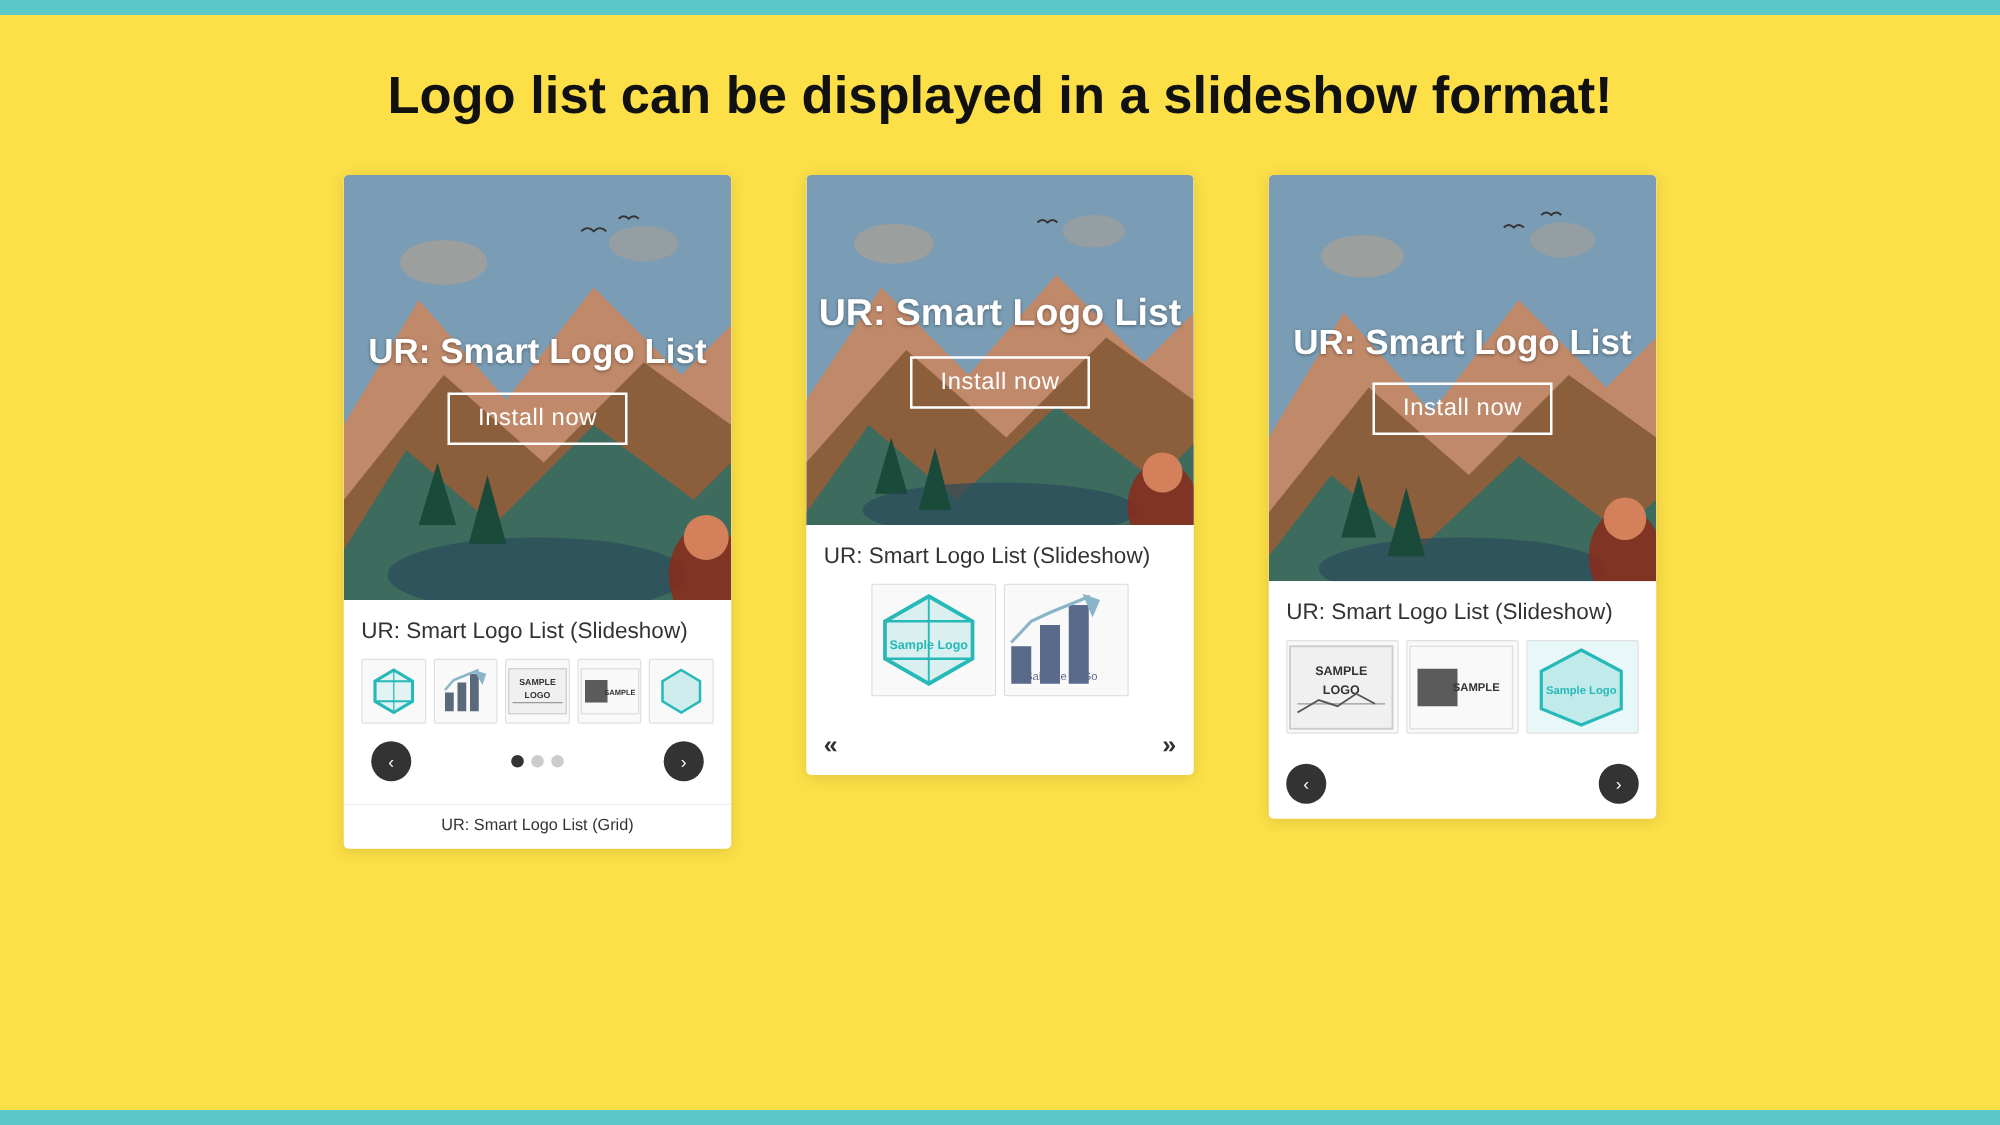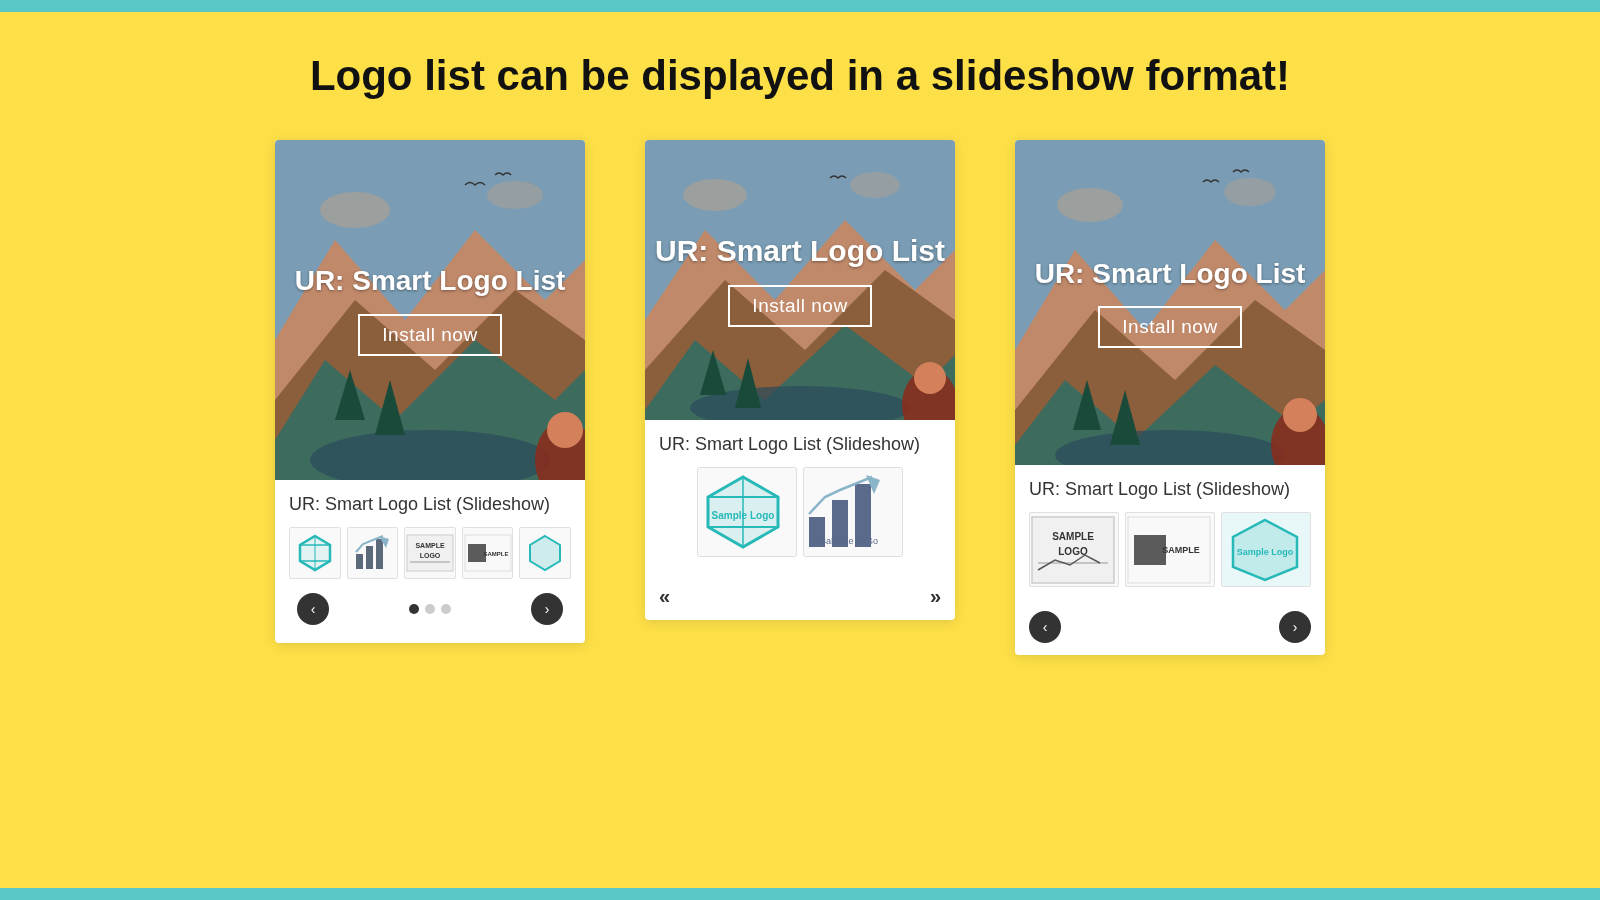--- a/index.html
+++ b/index.html
@@ -349,20 +349,21 @@
           <div class="nav-arrow">‹</div>
           <div class="nav-dots">
             <div class="dot active"></div>
             <div class="dot"></div>
             <div class="dot"></div>
           </div>
           <div class="nav-arrow">›</div>
         </div>
       </div>
 
+      <div class="card-footer-label">UR: Smart Logo List (Grid)</div>
     </div>
 
     <div class="card card-center">
       <div class="card-hero">
         <div class="hero-bg">
           <svg class="hero-svg" viewBox="0 0 310 280" preserveAspectRatio="xMidYMid slice">
             <rect width="310" height="280" fill="#7a9db5"></rect>
             <polygon points="0,180 60,90 130,160 200,80 270,150 310,110 310,280 0,280" fill="#c0896a"></polygon>
             <polygon points="0,230 80,140 160,210 240,130 310,180 310,280 0,280" fill="#8b5e3c"></polygon>
             <polygon points="0,270 50,200 120,260 200,185 280,245 310,215 310,280 0,280" fill="#3d6b5e"></polygon>

